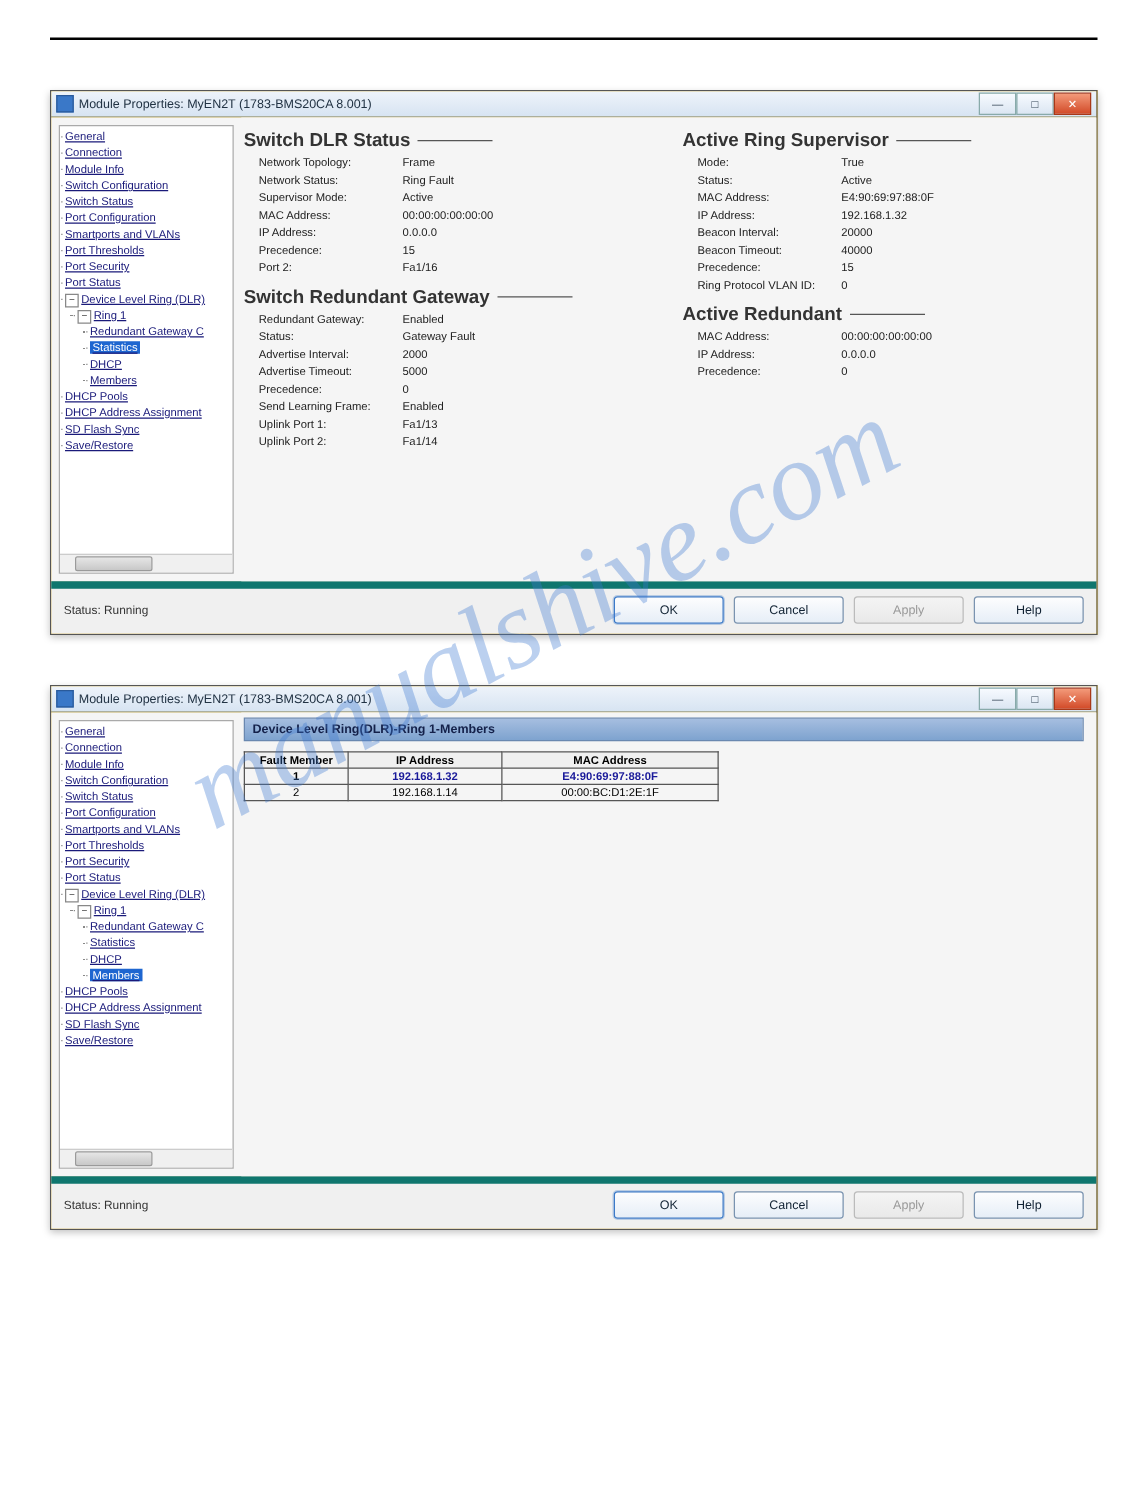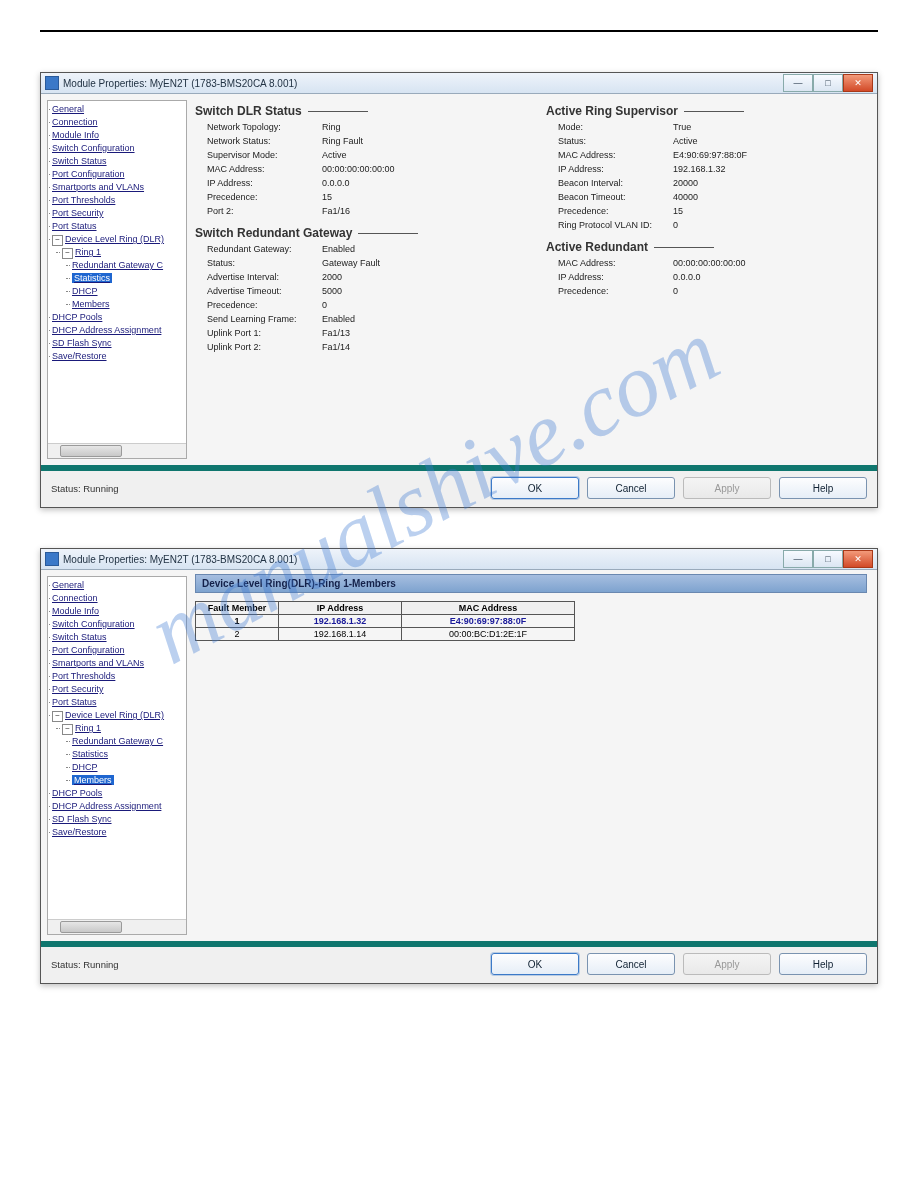--- a/index.html
+++ b/index.html
@@ -148,21 +148,21 @@
     border: 1px solid #6a88b0;
   }
   .cols {
     display: flex;
     gap: 30px;
     margin-top: 4px;
   }
   .col { flex: 1; }
   .section-h {
     font-weight: bold;
-    font-size: 12px;
+    font-size: 15px;
     color: #333;
     margin: 2px 0 2px 0;
     display: flex;
     align-items: center;
     gap: 6px;
   }
   .section-h .rule {
     flex: 0 0 60px;
     border-top: 1px solid #555;
     height: 0;
@@ -297,21 +297,21 @@
       <div class="content">
         <div class="cols">
           <div class="col">
             <div class="section-h">
                 <span>Switch DLR Status</span>
                 <span class="rule"></span>
               </div>
             <div id="d1-switch-dlr">
                 <div class="kv">
                   <div class="k">Network Topology:</div>
-                  <div class="v">Ring</div>
+                  <div class="v">Frame</div>
                 </div>
                 <div class="kv">
                   <div class="k">Network Status:</div>
                   <div class="v">Ring Fault</div>
                 </div>
                 <div class="kv">
                   <div class="k">Supervisor Mode:</div>
                   <div class="v">Active</div>
                 </div>
                 <div class="kv">

